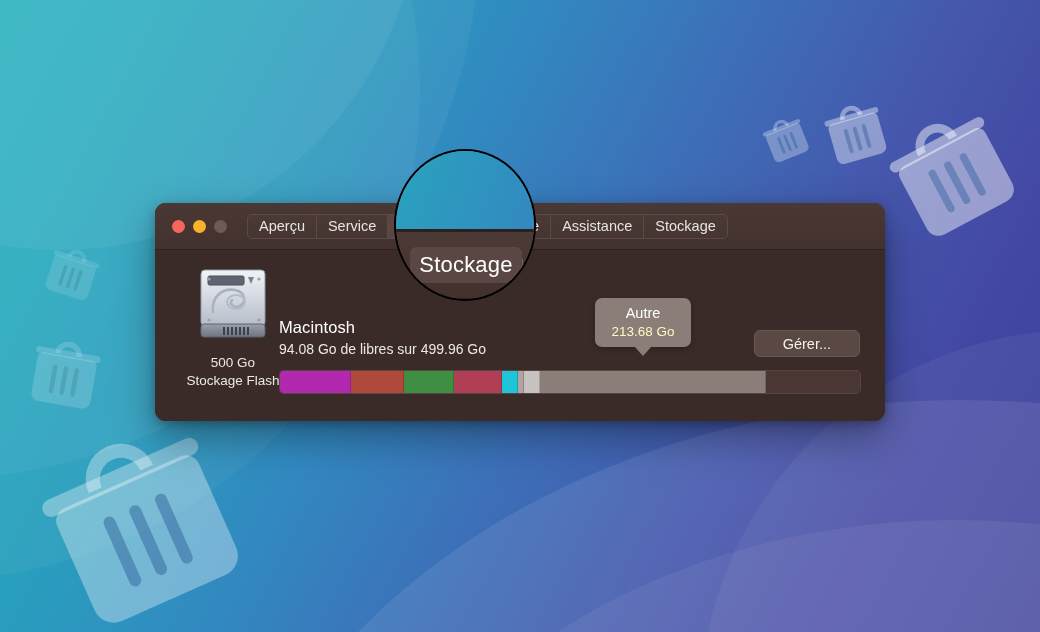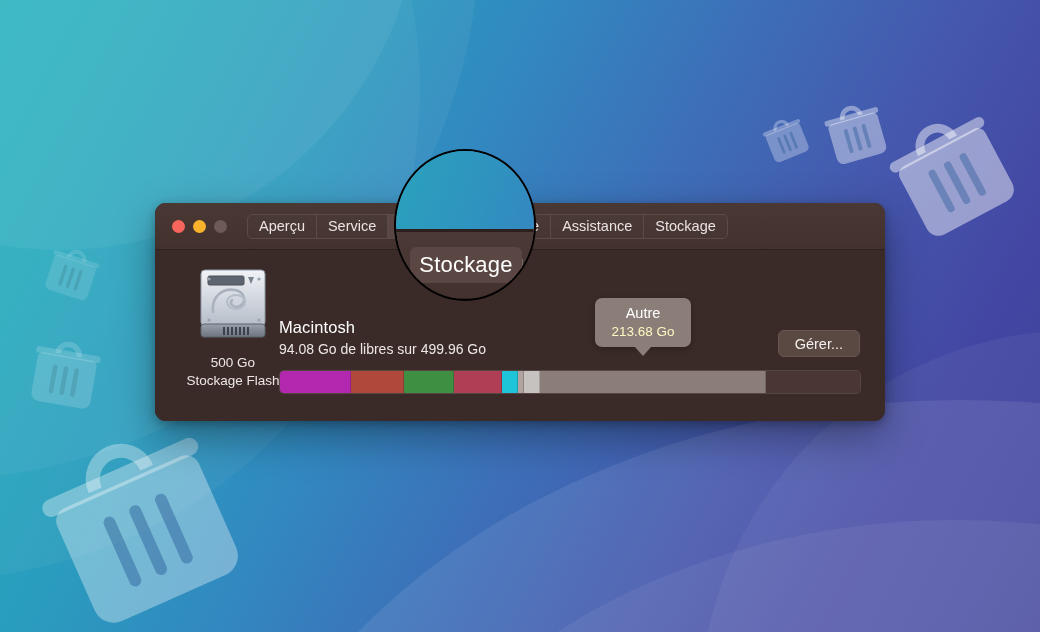--- a/index.html
+++ b/index.html
@@ -157,21 +157,21 @@
   }
   #volume-free {
     margin-top: 4px;
     font-size: 14px;
     color: #ece7e5;
   }
   #manage-button {
     position: absolute;
     right: 25px; top: 80px;
     height: 27px;
-    padding: 0 16px;
+    padding: 0 28px;
     background: #5a4843;
     border: 1px solid #6a5550;
     border-radius: 6px;
     color: #f3efee;
     font-size: 14.5px;
     font-family: "Liberation Sans", sans-serif;
     display: flex;
     align-items: center;
     cursor: default;
   }

